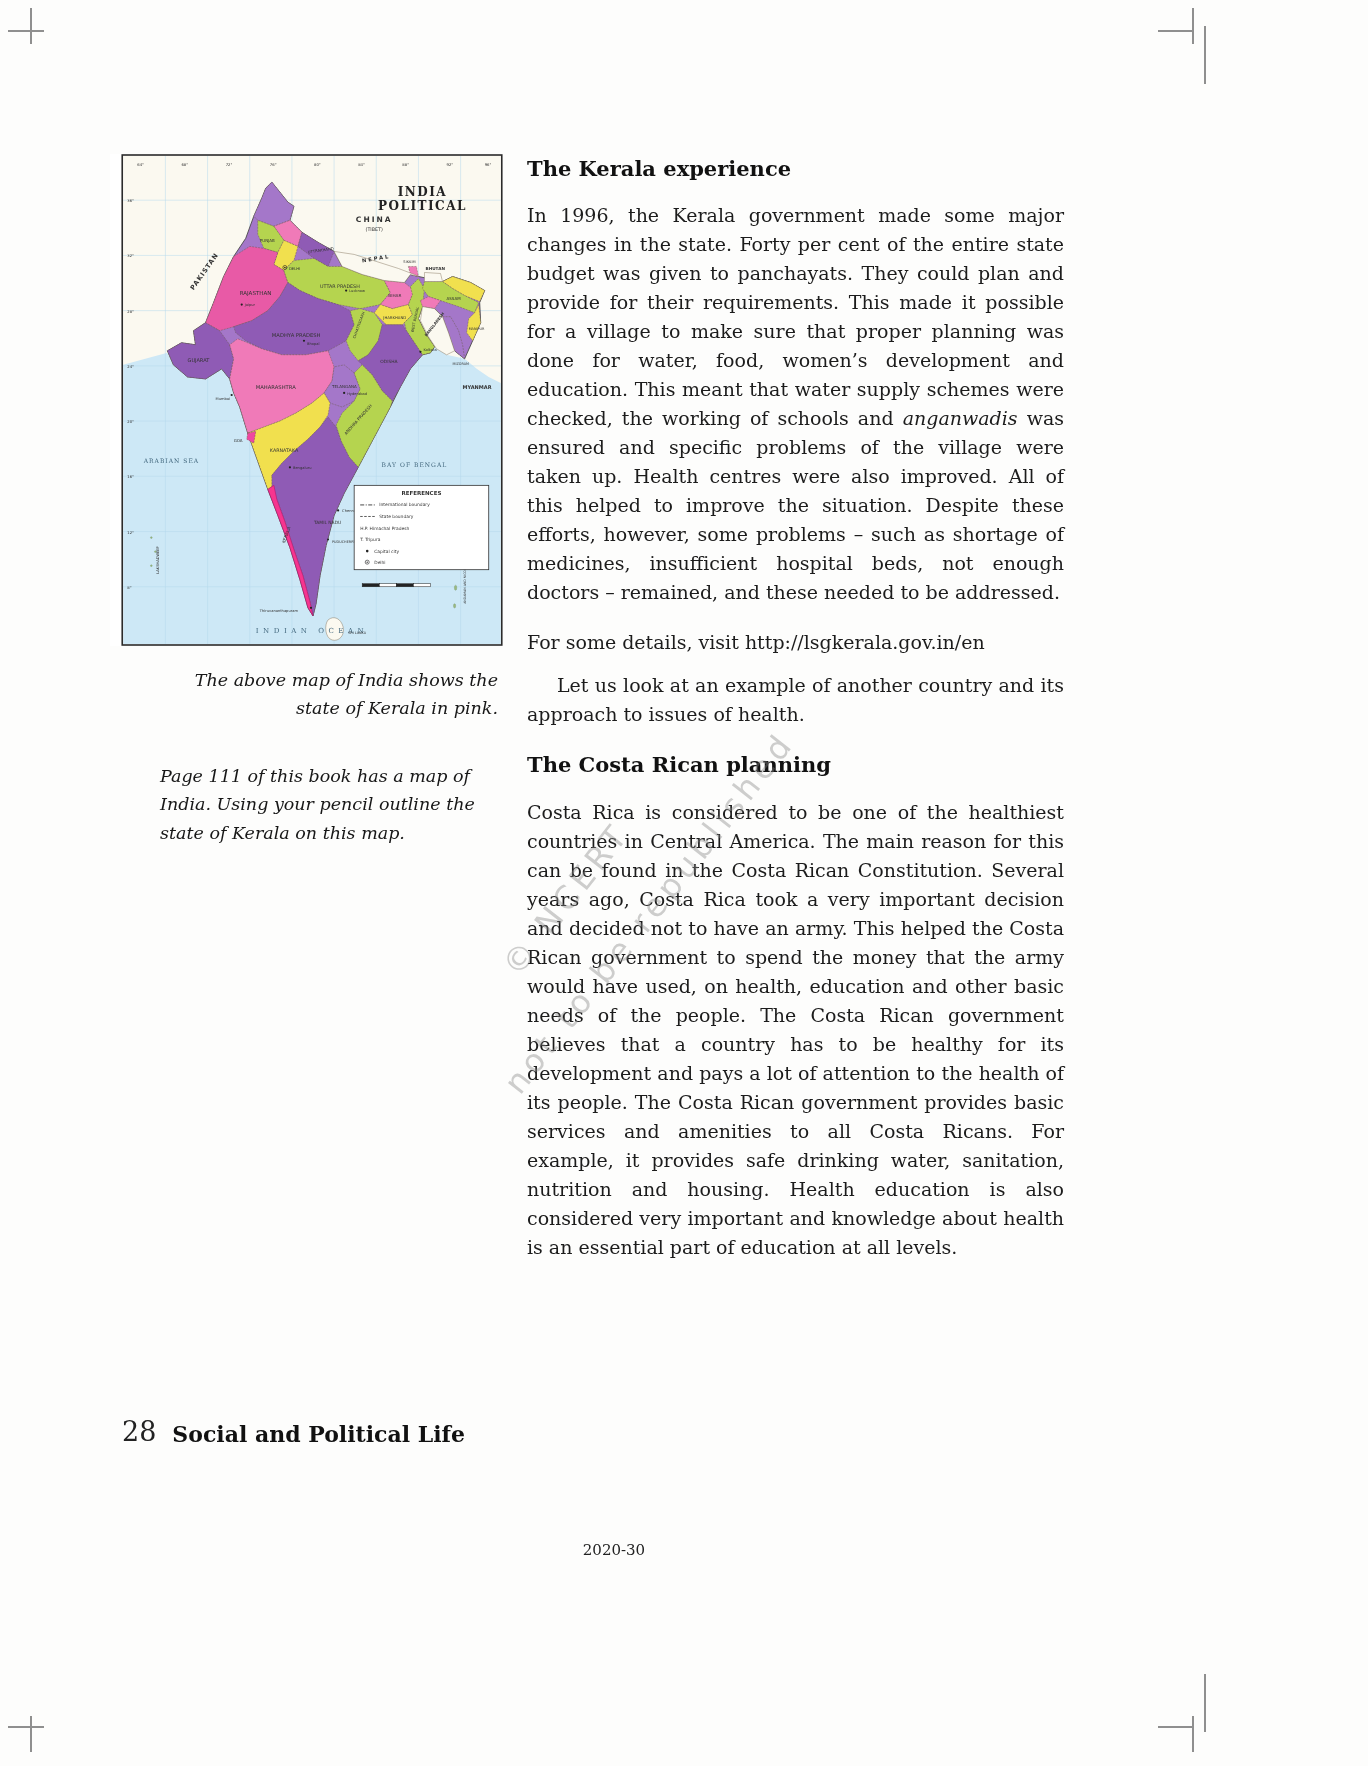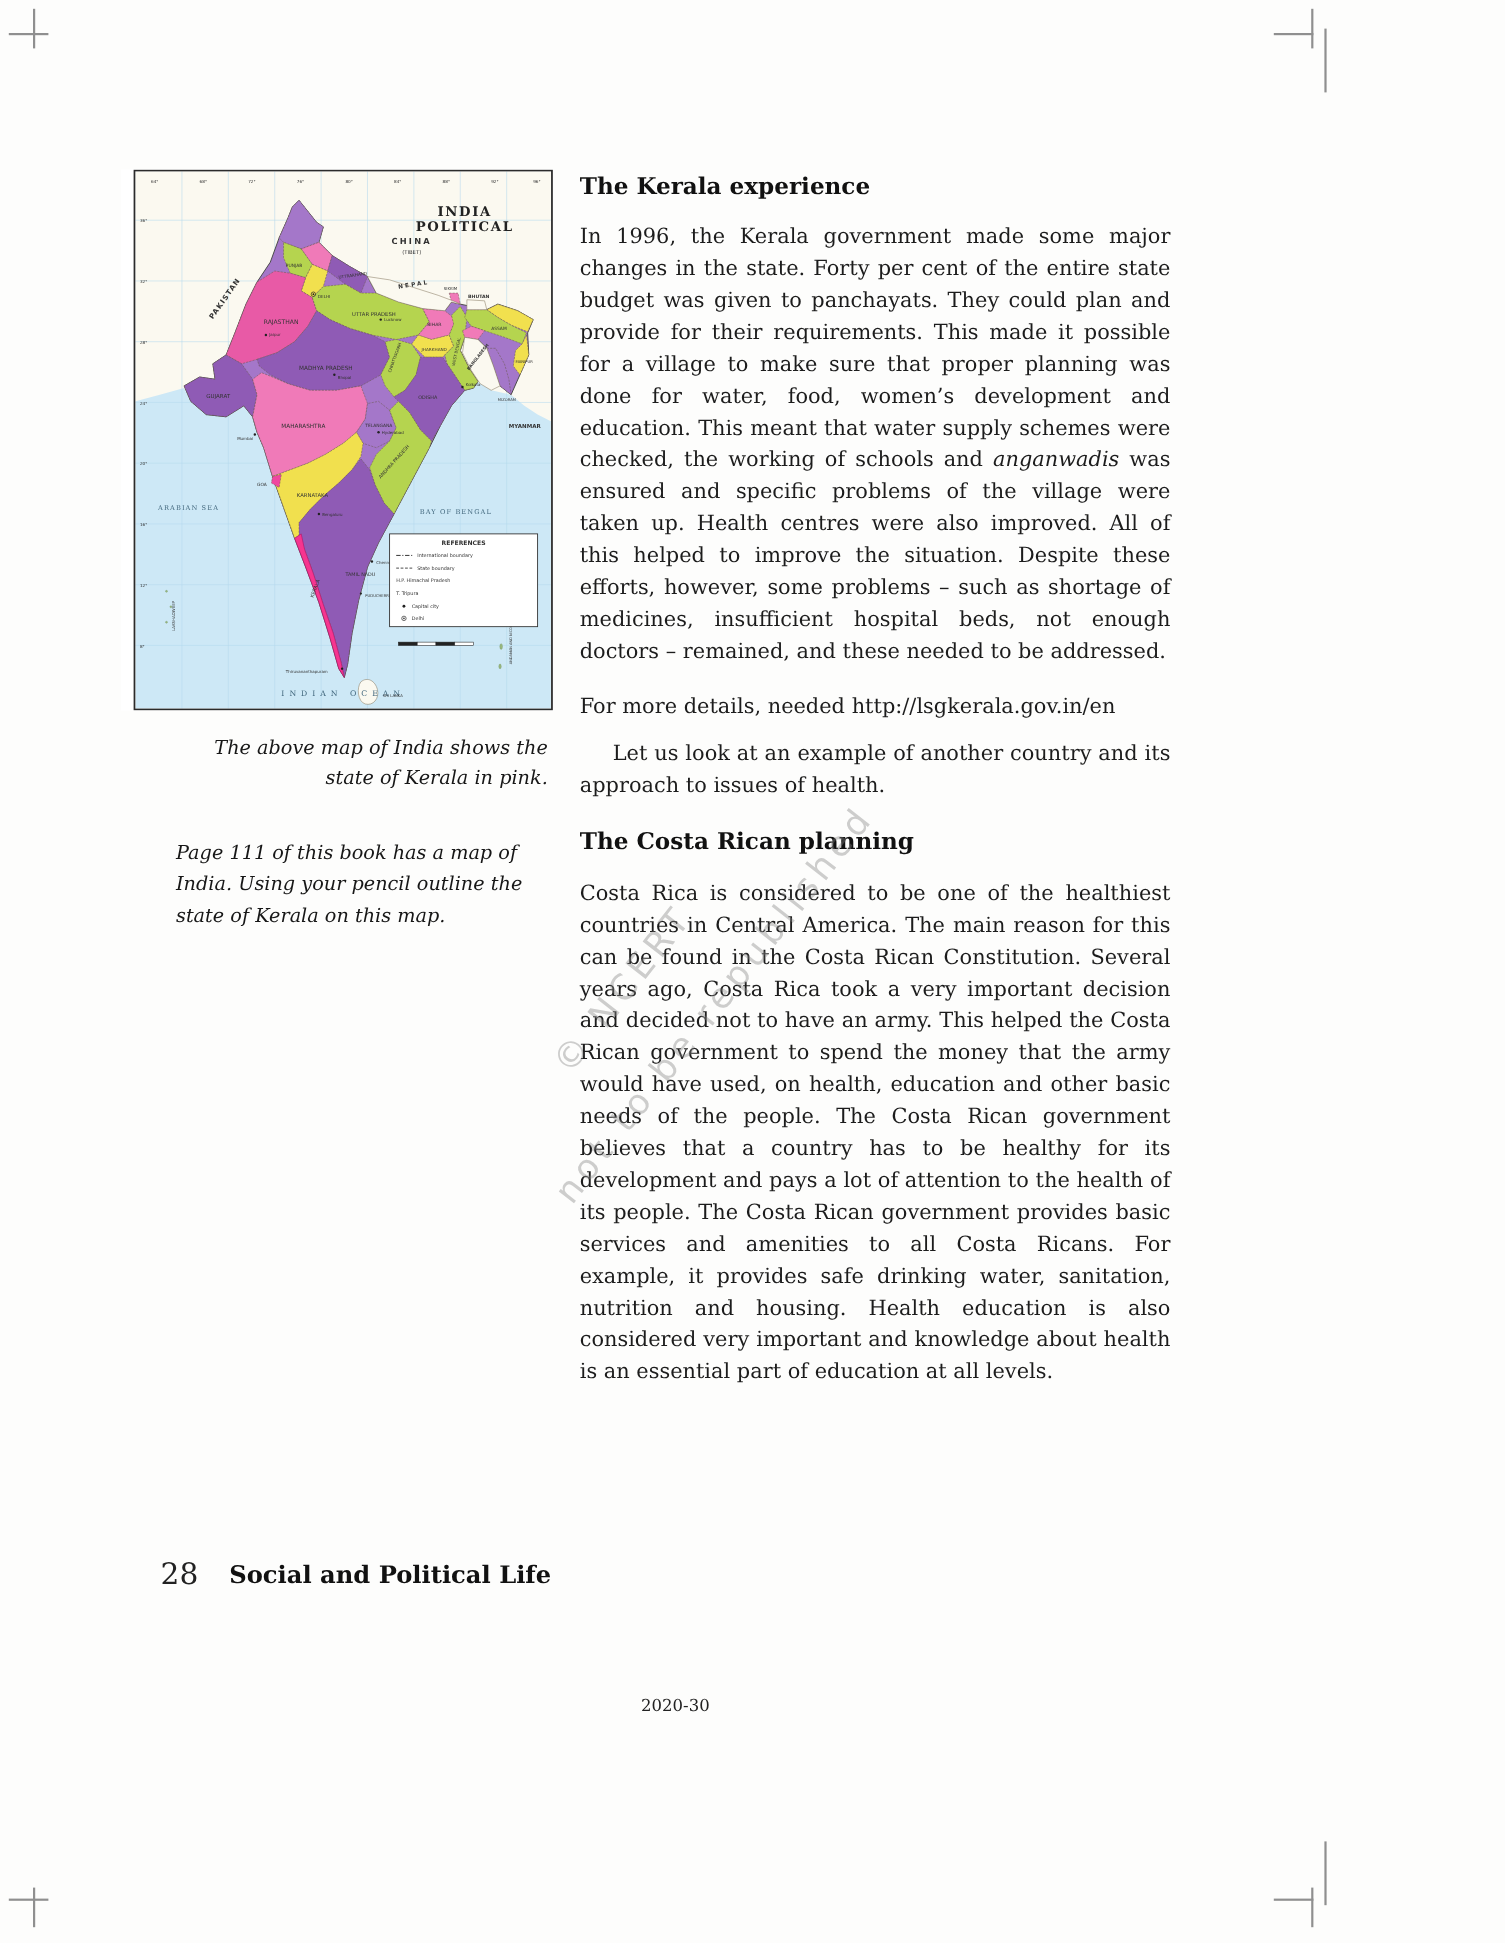--- a/index.html
+++ b/index.html
@@ -29,21 +29,21 @@
   
   .watermark{
     position:absolute;left:438px;top:1032px;z-index:9;pointer-events:none;
     transform:rotate(-52deg);transform-origin:0 0;
     color:rgba(132,132,132,0.40);font-size:32px;letter-spacing:5px;white-space:nowrap;
     font-family:"DejaVu Sans","Liberation Sans",sans-serif;
   }
   .watermark .l1{margin-left:92px;}
   .watermark .l2{margin-top:36px;}
   
-  .footer{position:absolute;left:122px;top:1416px;display:flex;align-items:center;gap:28px;margin-left:24px;}
+  .footer{position:absolute;left:122px;top:1416px;display:flex;align-items:flex-end;gap:16px;}
   .page-num{font-size:27px;color:#222;}
   .footer-title{font-size:22px;font-weight:bold;color:#111;}
   .year-line{position:absolute;top:1541px;left:0;width:1228px;text-align:center;font-size:15px;color:#222;}
   
   .map-figure text{font-family:"DejaVu Sans","Liberation Sans",sans-serif;fill:#333;}
   text.map-title{font-family:"DejaVu Serif","Liberation Serif",serif;font-weight:bold;fill:#222;}
   text.sea{font-family:"DejaVu Serif","Liberation Serif",serif;fill:#43687e;}
 </style>
 </head>
 <body>
@@ -253,21 +253,21 @@
   <rect x="1" y="1" width="378" height="488" fill="none" stroke="#2b2b2b" stroke-width="1.6"></rect>
 </svg>
 </div>
 
 <div class="caption caption-1">The above map of India shows the state of Kerala in pink.</div>
 <div class="caption caption-2">Page 111 of this book has a map of India. Using your pencil outline the state of Kerala on this map.</div>
 
 <div class="article">
   <h2>The Kerala experience</h2>
   <p><span>In 1996, the Kerala government made some major changes in the state. Forty per cent of the entire state budget was given to panchayats. They could plan and provide for their requirements. This made it possible for a village to make sure that proper planning was done for water, food, women’s development and education. This meant that water supply schemes were checked, the working of schools and </span><span class="italic">anganwadis</span><span> was ensured and specific problems of the village were taken up. Health centres were also improved. All of this helped to improve the situation. Despite these efforts, however, some problems – such as shortage of medicines, insufficient hospital beds, not enough doctors – remained, and these needed to be addressed.</span></p>
-  <p class="link-line"><span>For more details, needed </span><span>http://lsgkerala.gov.in/en</span></p>
+  <p class="link-line"><span>For some details, visit </span><span>http://lsgkerala.gov.in/en</span></p>
   <p class="indent">Let us look at an example of another country and its approach to issues of health.</p>
   <h2 class="h2-gap">The Costa Rican planning</h2>
   <p>Costa Rica is considered to be one of the healthiest countries in Central America. The main reason for this can be found in the Costa Rican Constitution. Several years ago, Costa Rica took a very important decision and decided not to have an army. This helped the Costa Rican government to spend the money that the army would have used, on health, education and other basic needs of the people. The Costa Rican government believes that a country has to be healthy for its development and pays a lot of attention to the health of its people. The Costa Rican government provides basic services and amenities to all Costa Ricans. For example, it provides safe drinking water, sanitation, nutrition and housing. Health education is also considered very important and knowledge about health is an essential part of education at all levels.</p>
 </div>
 
 <div class="watermark">
   <div class="l1">© NCERT</div>
   <div class="l2">not to be republished</div>
 </div>
 

